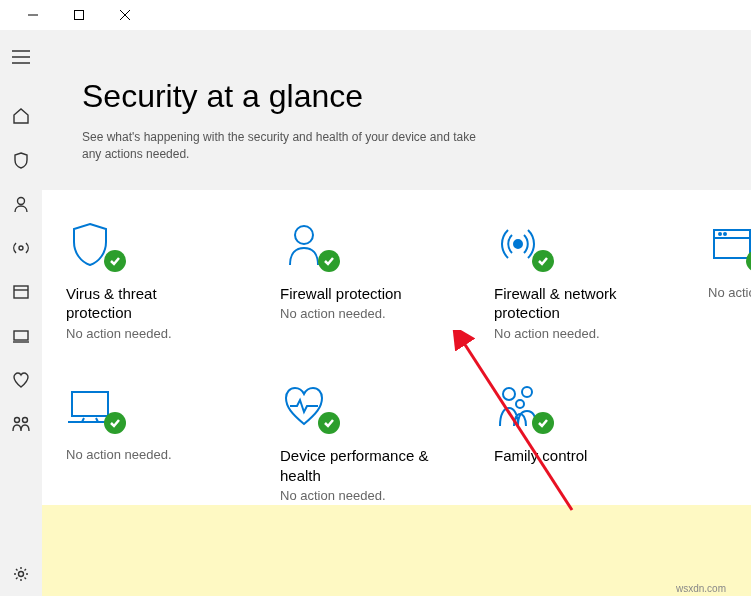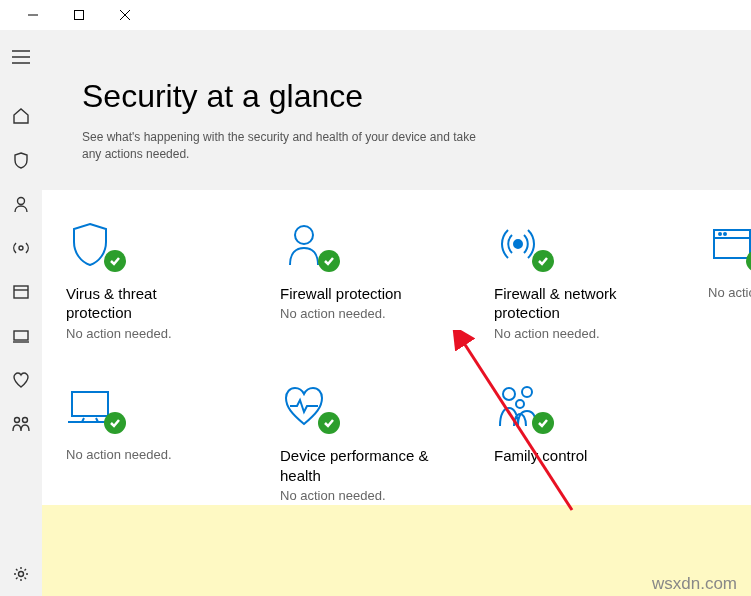--- a/index.html
+++ b/index.html
@@ -119,23 +119,23 @@
       color: #666;
       line-height: 1.35;
       max-width: 150px;
     }
     .annotation {
       position: absolute;
       pointer-events: none;
     }
     .watermark {
       position: absolute;
-      right: 14px;
+      right: 25px;
       bottom: 2px;
-      font-size: 17px;
+      font-size: 10px;
       color: #888;
     }
   </style>
 </head>
 <body>
 
 <div class="titlebar">
   <div class="controls">
     <div class="ctl">
       <svg width="10" height="10">

